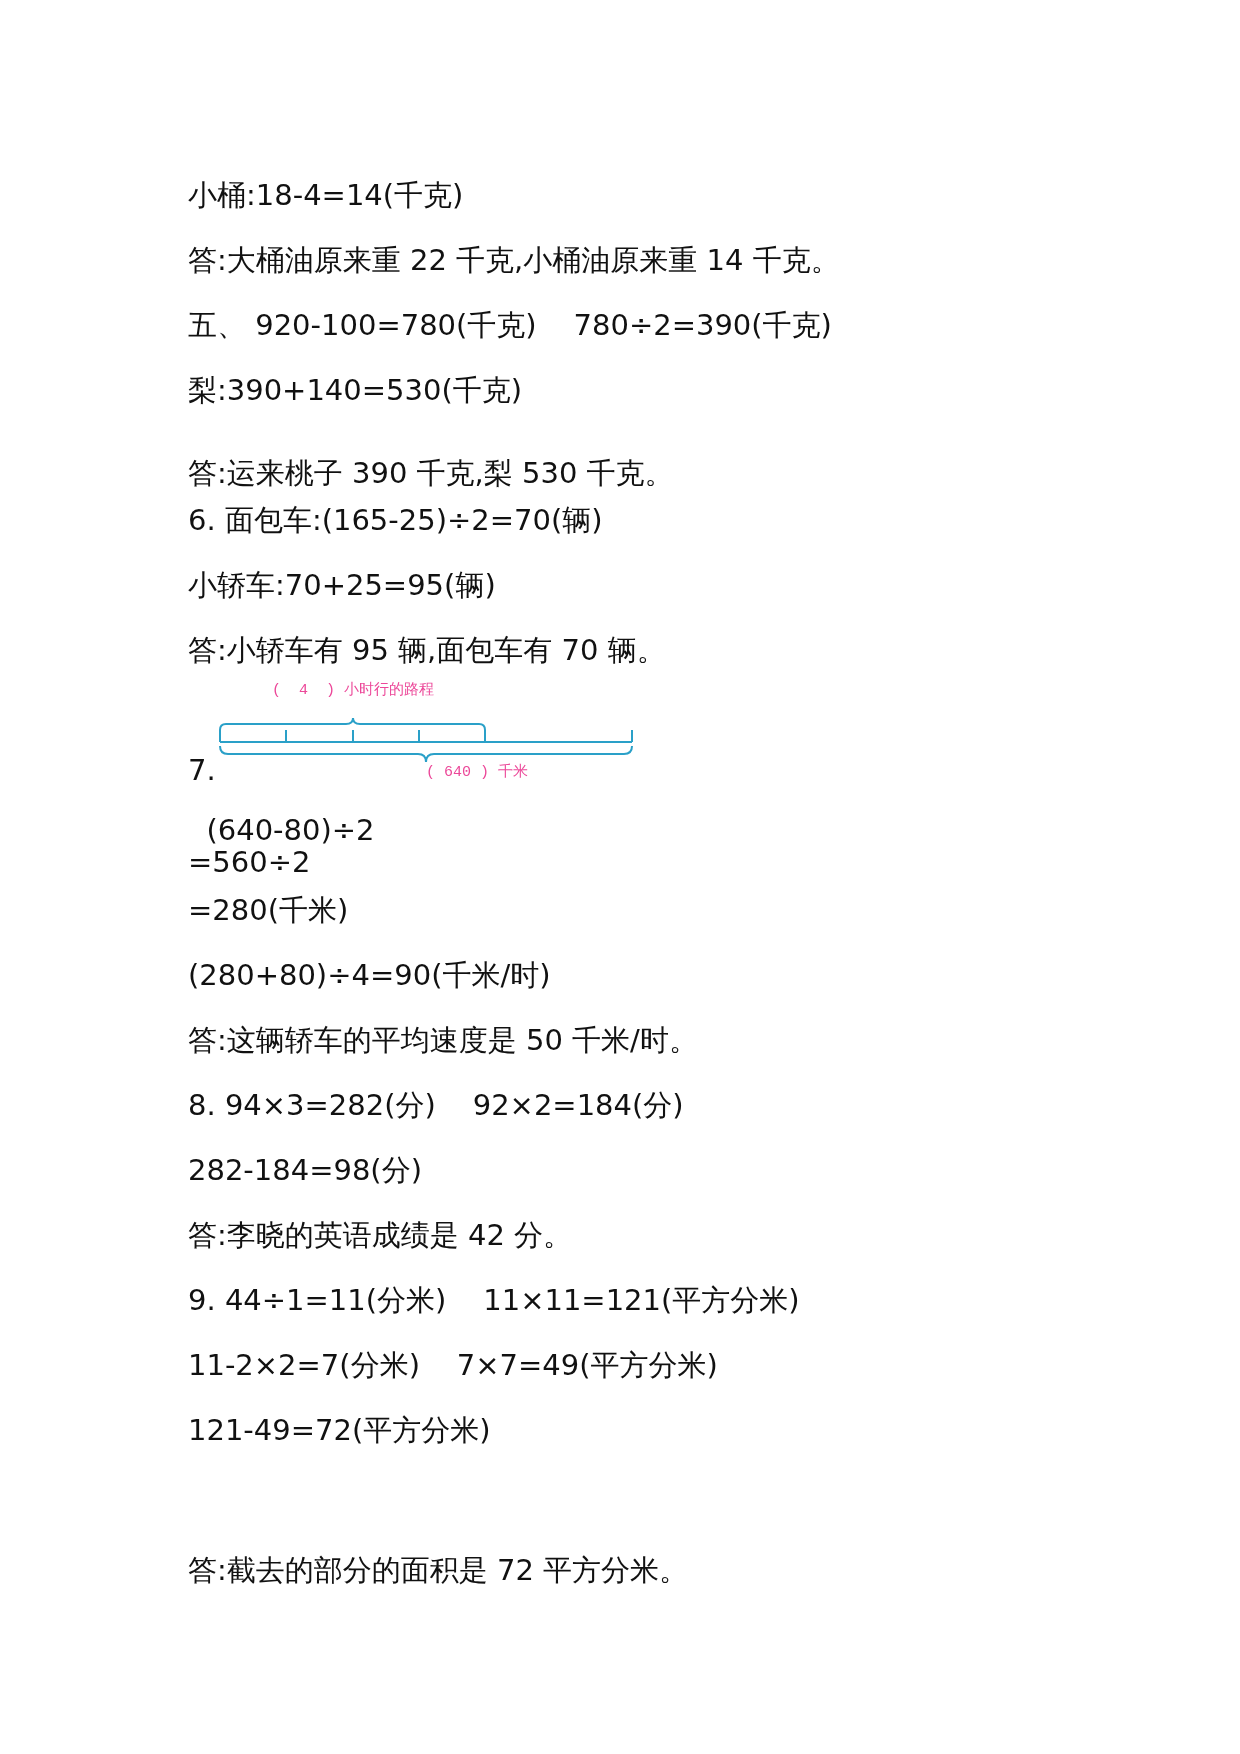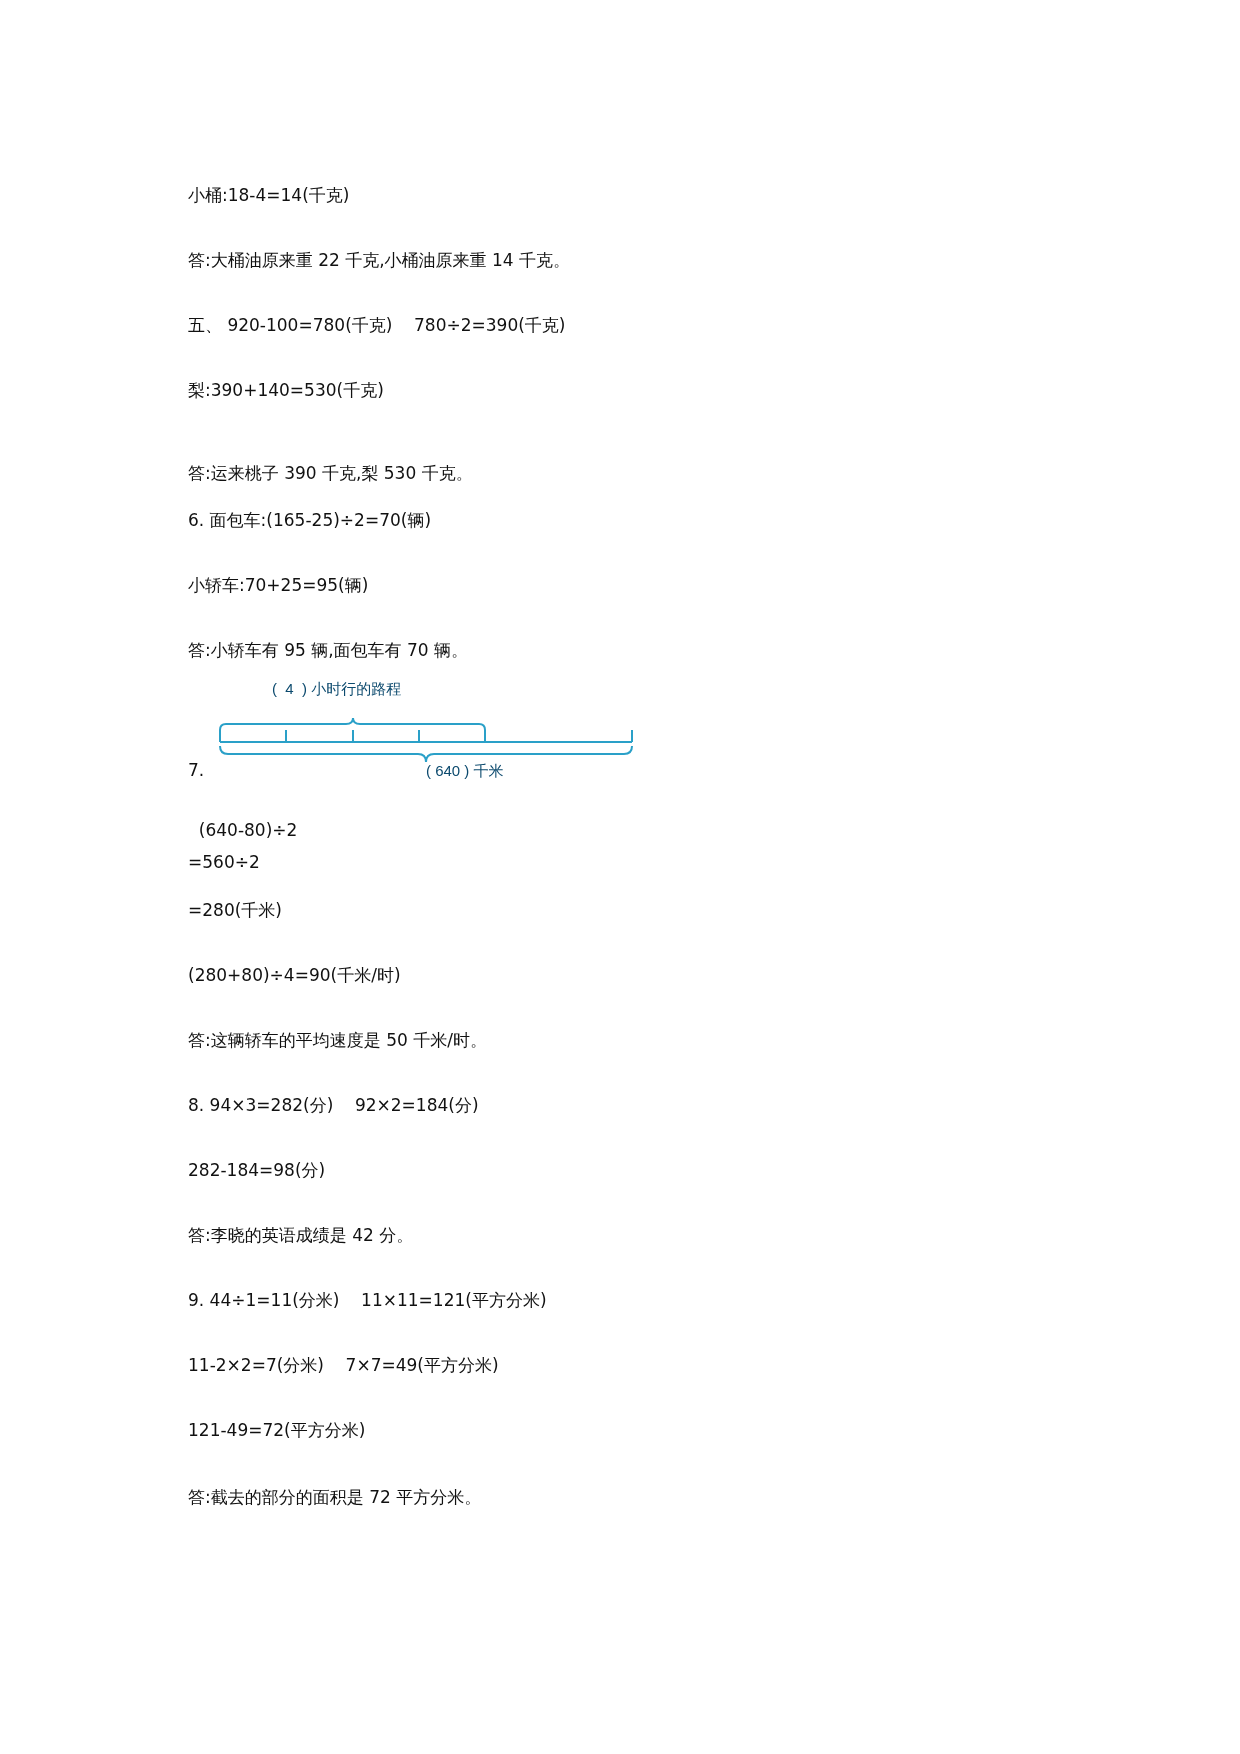--- a/index.html
+++ b/index.html
@@ -1,21 +1,21 @@
 <!DOCTYPE html>
 <html><head>
   <meta charset="utf-8">
   <style>
     html, body { margin: 0; padding: 0; background: #ffffff; }
     body { width: 1240px; height: 1754px; position: relative; overflow: hidden;
            font-family: "DejaVu Sans", "Liberation Sans", sans-serif; color: #111111; }
-    .line { position: absolute; left: 188px; font-size: 17px; line-height: 28px; white-space: pre; }
+    .line { position: absolute; left: 188px; font-size: 29px; line-height: 28px; white-space: pre; }
     .diagram { position: absolute; left: 210px; top: 676px; width: 430px; height: 110px; }
     .diagram svg { position: absolute; left: 0; top: 0; }
-    .dlabel { position: absolute; font-family: Liberation Sans, sans-serif; font-size: 15px; color: #0c4a6e; white-space: pre; }
+    .dlabel { position: absolute; font-family: Liberation Mono, monospace; font-size: 15px; color: #ec4899; white-space: pre; }
   </style>
 </head>
 <body>
 
 <div>
   <div class="line" style="top:181px">小桶:18-4=14(千克)</div>
   <div class="line" style="top:246px">答:大桶油原来重 22 千克,小桶油原来重 14 千克。</div>
   <div class="line" style="top:311px">五、 920-100=780(千克)    780÷2=390(千克)</div>
   <div class="line" style="top:376px">梨:390+140=530(千克)</div>
   <div class="line" style="top:459px">答:运来桃子 390 千克,梨 530 千克。</div>
@@ -51,14 +51,14 @@
   <div class="line" style="top:848px">=560÷2</div>
   <div class="line" style="top:896px">=280(千米)</div>
   <div class="line" style="top:961px">(280+80)÷4=90(千米/时)</div>
   <div class="line" style="top:1026px">答:这辆轿车的平均速度是 50 千米/时。</div>
   <div class="line" style="top:1091px">8. 94×3=282(分)    92×2=184(分)</div>
   <div class="line" style="top:1156px">282-184=98(分)</div>
   <div class="line" style="top:1221px">答:李晓的英语成绩是 42 分。</div>
   <div class="line" style="top:1286px">9. 44÷1=11(分米)    11×11=121(平方分米)</div>
   <div class="line" style="top:1351px">11-2×2=7(分米)    7×7=49(平方分米)</div>
   <div class="line" style="top:1416px">121-49=72(平方分米)</div>
-  <div class="line" style="top:1483px">答:截去的部分的面积是 72 平方分米。</div>
+  <div class="line" style="top:1556px">答:截去的部分的面积是 72 平方分米。</div>
 </div>
 
 </body></html>

